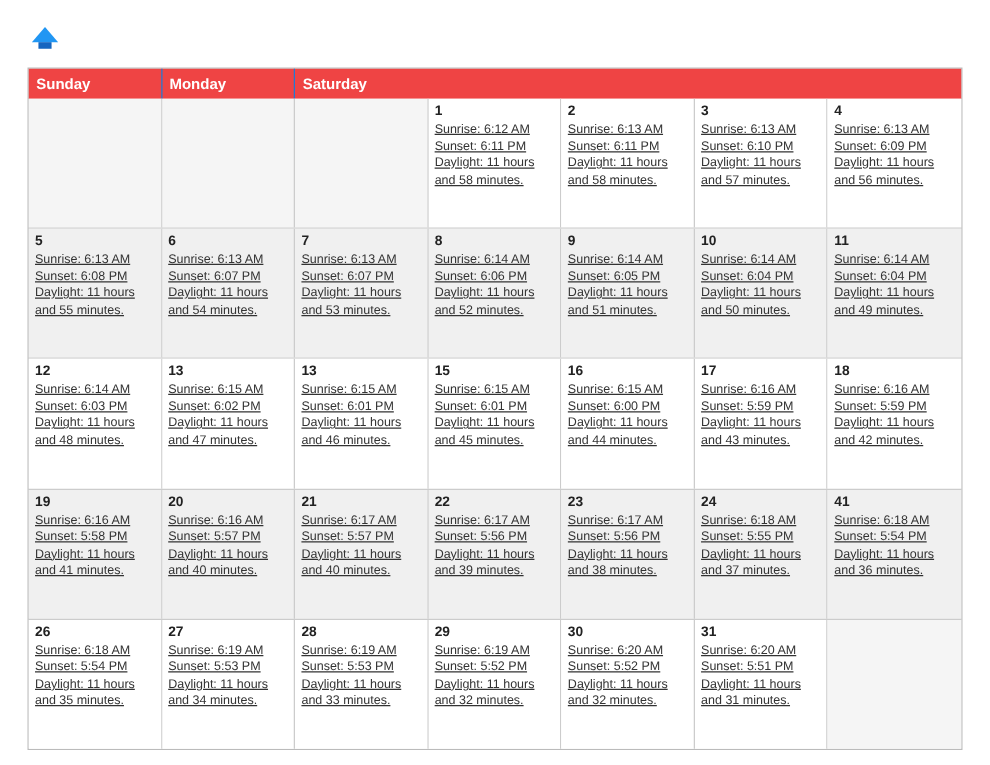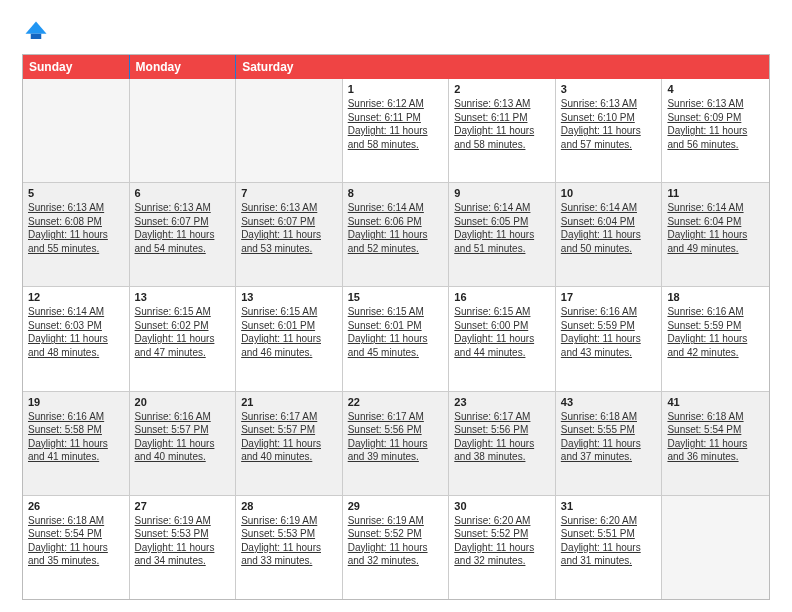--- a/index.html
+++ b/index.html
@@ -235,21 +235,21 @@
           </div>
           <div class="cal-cell shaded">
             <span class="day-num">22</span>
             <div class="cell-info">Sunrise: 6:17 AM<br>Sunset: 5:56 PM<br>Daylight: 11 hours<br>and 39 minutes.</div>
           </div>
           <div class="cal-cell shaded">
             <span class="day-num">23</span>
             <div class="cell-info">Sunrise: 6:17 AM<br>Sunset: 5:56 PM<br>Daylight: 11 hours<br>and 38 minutes.</div>
           </div>
           <div class="cal-cell shaded">
-            <span class="day-num">43</span>
+            <span class="day-num">24</span>
             <div class="cell-info">Sunrise: 6:18 AM<br>Sunset: 5:55 PM<br>Daylight: 11 hours<br>and 37 minutes.</div>
           </div>
           <div class="cal-cell shaded">
             <span class="day-num">41</span>
             <div class="cell-info">Sunrise: 6:18 AM<br>Sunset: 5:54 PM<br>Daylight: 11 hours<br>and 36 minutes.</div>
           </div>
         </div>
         <div class="cal-row">
           <div class="cal-cell">
             <span class="day-num">26</span>

